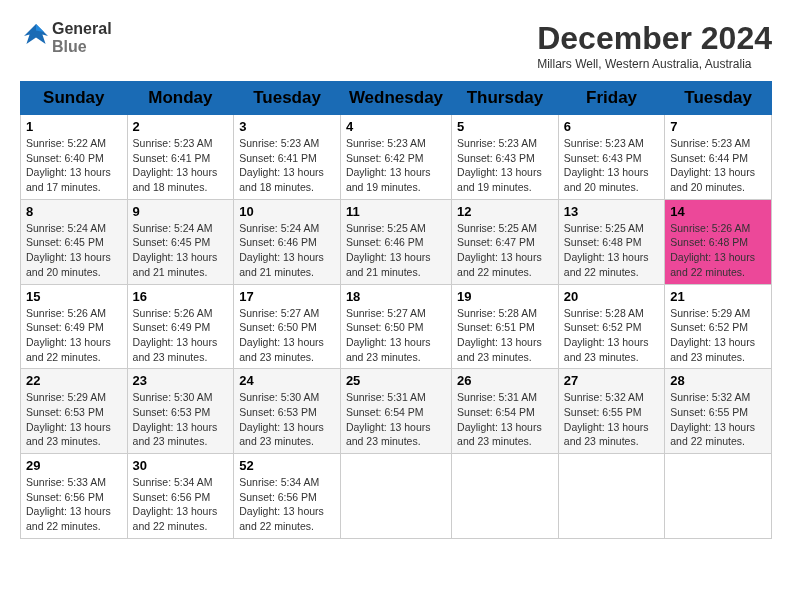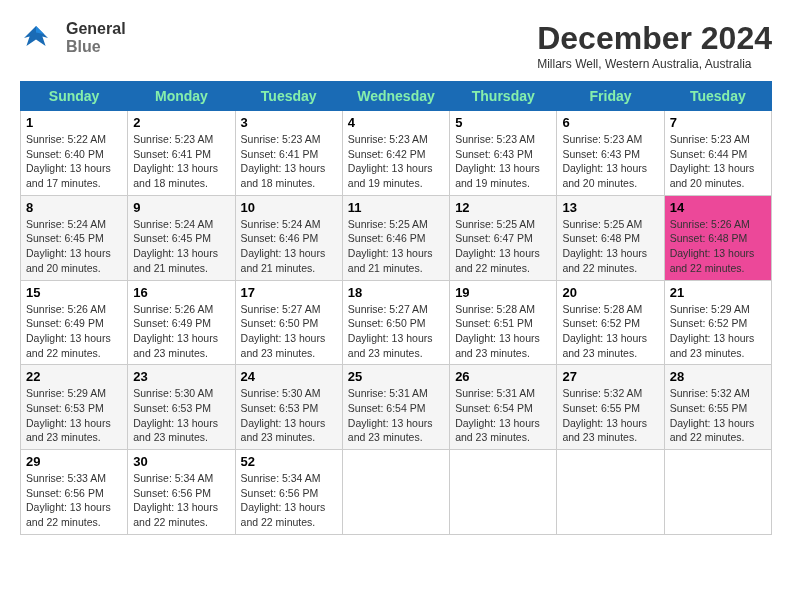--- a/index.html
+++ b/index.html
@@ -11,22 +11,21 @@
       padding: 20px;
     }
     .header-area {
       display: flex;
       align-items: flex-start;
       justify-content: space-between;
       margin-bottom: 10px;
     }
     .logo {
       display: flex;
-      align-items: center;
-      gap: 14px;
+      gap: 0;
     }
     .logo-bird {
       width: 32px;
       height: 32px;
     }
     .title-area {
     }
     .main-title {
       font-size: 32px;
       font-weight: bold;
@@ -36,24 +35,24 @@
       font-size: 12px;
       color: #333;
     }
     .calendar {
       width: 100%;
       border-collapse: collapse;
       font-size: 11px;
     }
     .calendar th {
       background: #1a6bb5;
-      color: #86efac;
+      color: #000000;
       text-align: center;
       padding: 6px 8px;
-      font-size: 14px;
+      font-size: 17px;
       font-weight: bold;
       border: 1px solid #1a6bb5;
     }
     .calendar td {
       border: 1px solid #ccc;
       vertical-align: top;
       padding: 4px 5px;
       width: 107px;
       min-height: 80px;
       background: #fff;

